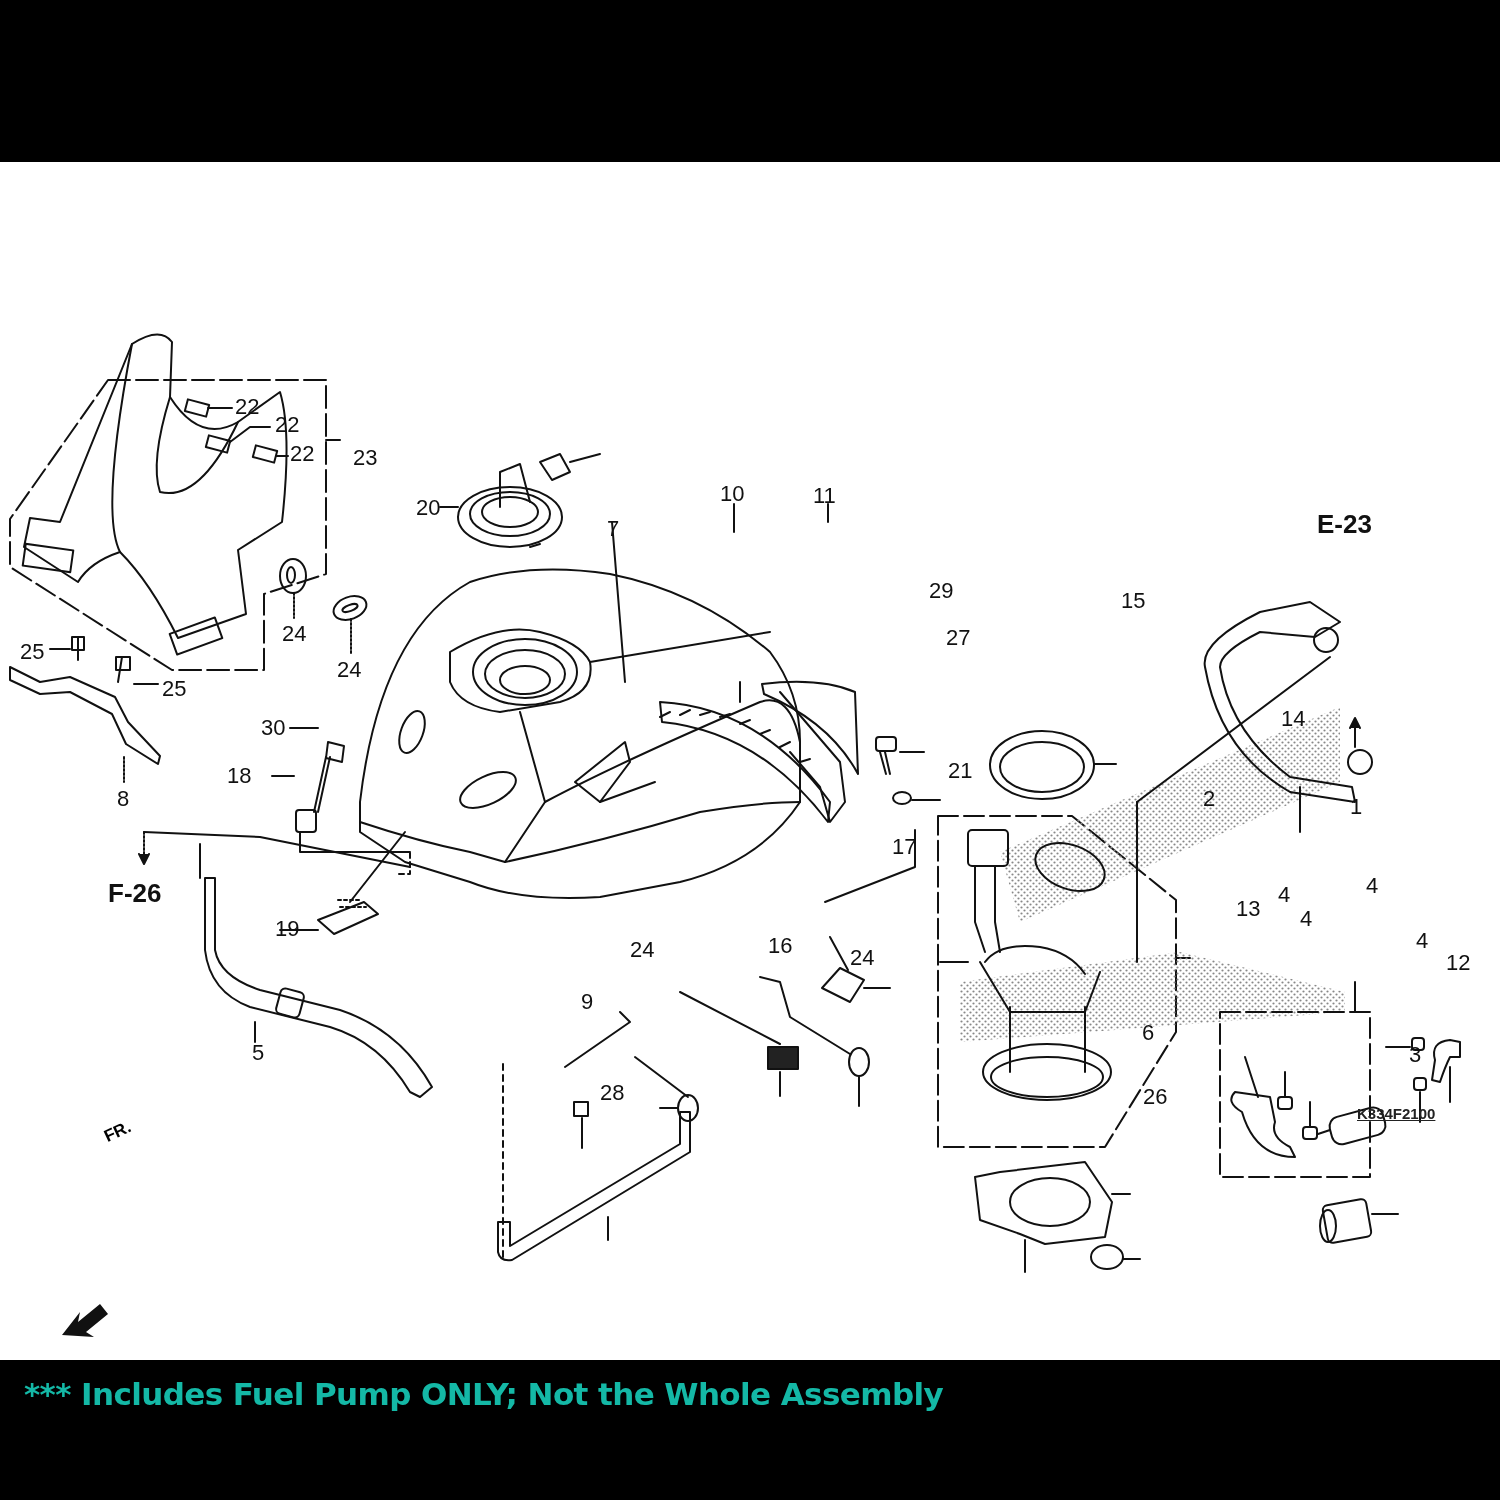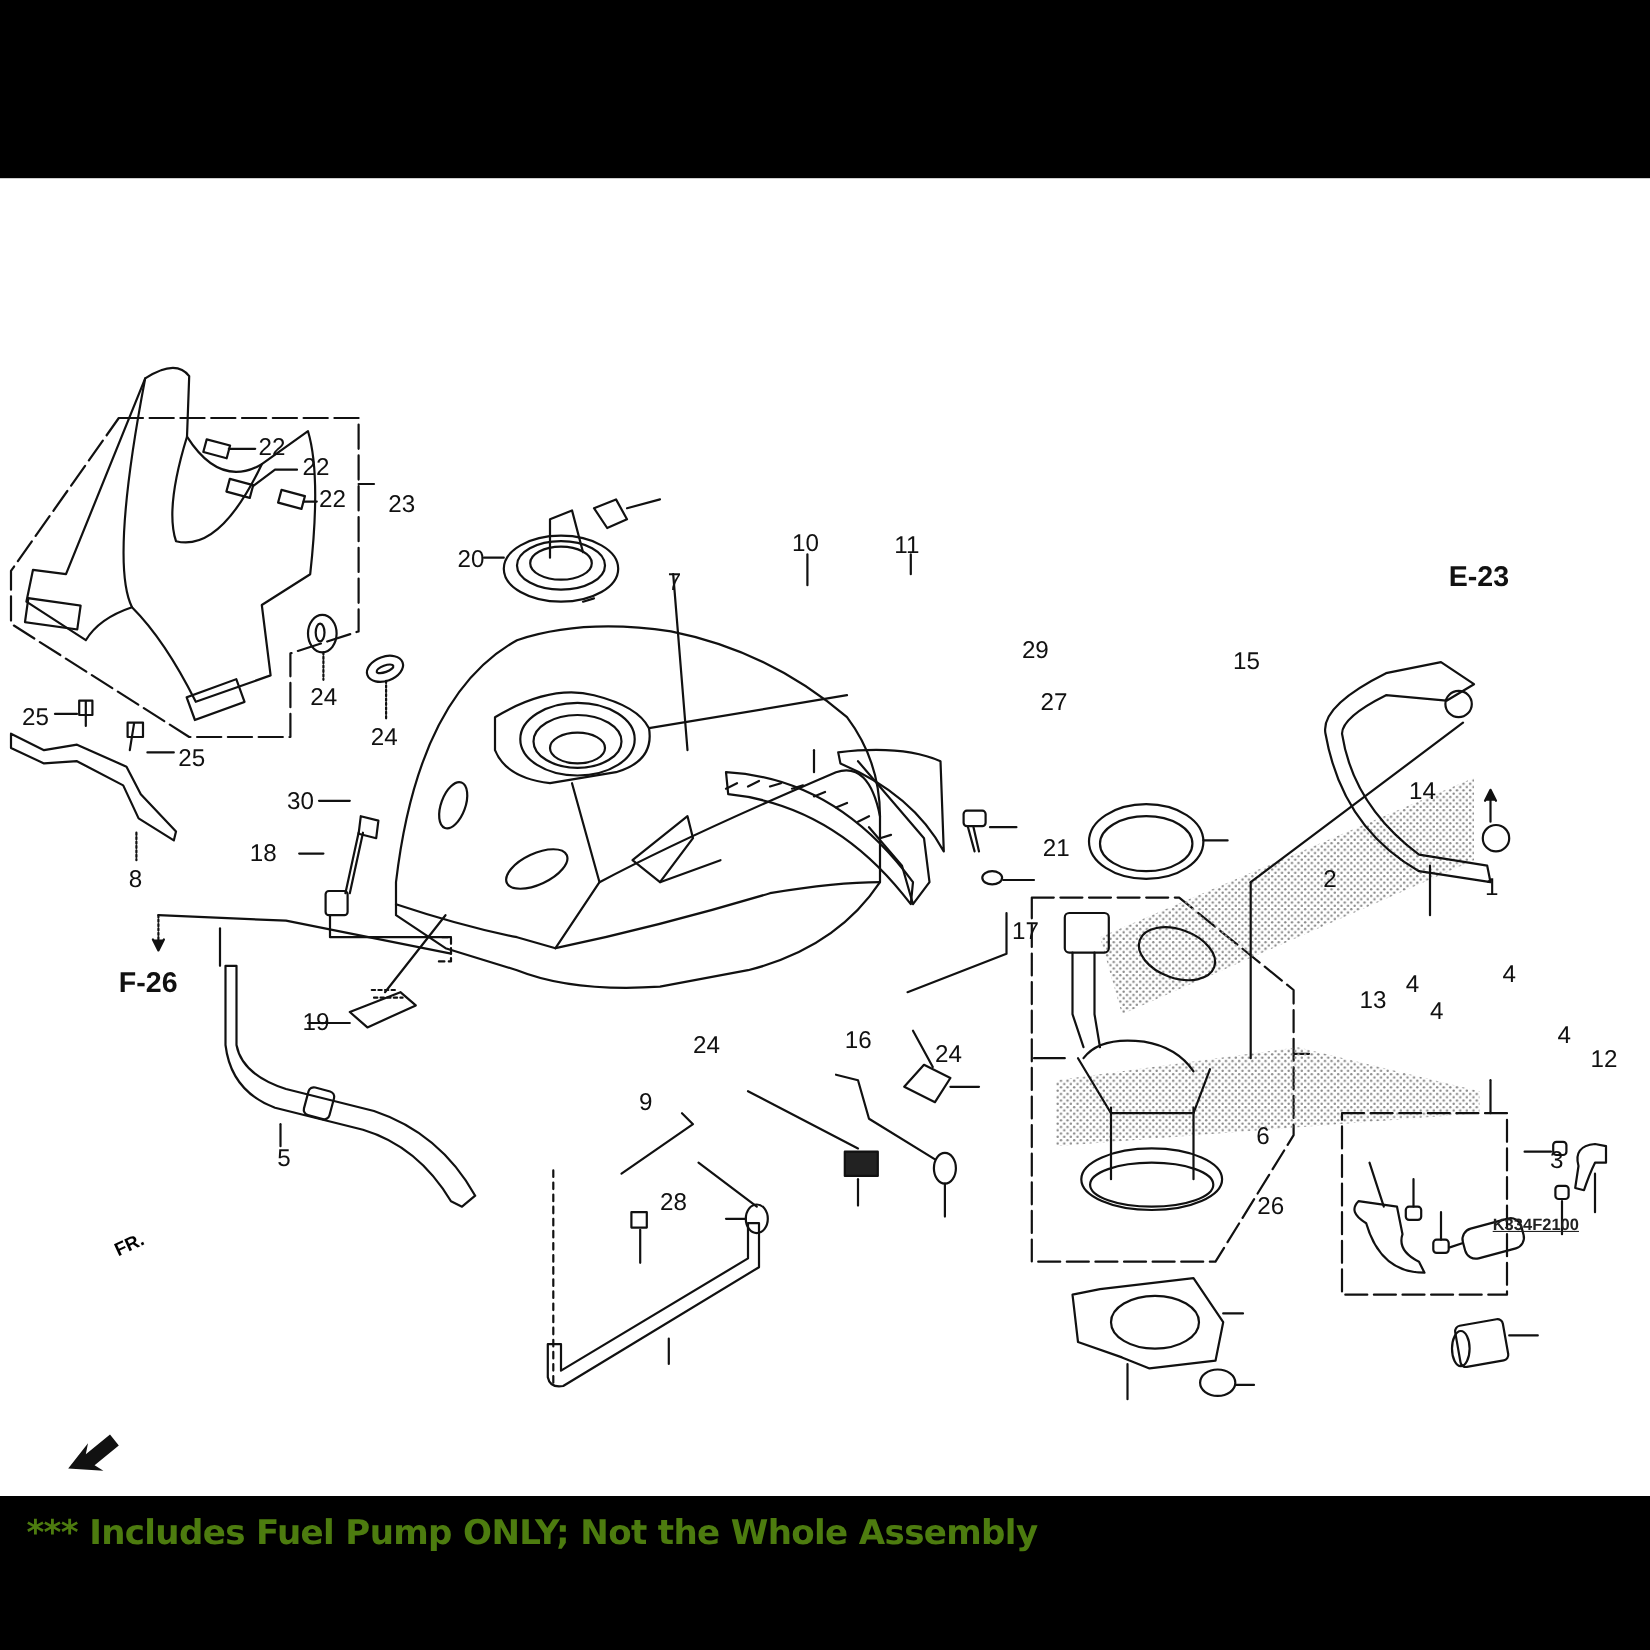--- a/index.html
+++ b/index.html
@@ -1,21 +1,21 @@
 <!DOCTYPE html>
 <html><head>
 <meta charset="utf-8">
 <style>
   html,body{margin:0;padding:0;}
   body{width:1500px;height:1500px;background:#000;position:relative;overflow:hidden;font-family:"Liberation Sans",sans-serif;}
   .top-bar{position:absolute;left:0;top:0;width:1500px;height:162px;background:#000;}
   .canvas{position:absolute;left:0;top:162px;width:1500px;height:1198px;background:#fff;}
   .canvas svg{position:absolute;left:0;top:0;}
   .bottom-bar{position:absolute;left:0;top:1360px;width:1500px;height:140px;background:#000;}
-  .note{position:absolute;left:24px;top:16px;color:#4d7c0f;font-family:"DejaVu Sans",sans-serif;font-weight:bold;font-size:31px;letter-spacing:-0.6px;white-space:nowrap;}
+  .note{position:absolute;left:24px;top:16px;color:#14b8a6;font-family:"DejaVu Sans",sans-serif;font-weight:bold;font-size:31px;letter-spacing:-0.6px;white-space:nowrap;}
   .callout{position:absolute;font-family:"Liberation Sans",sans-serif;font-size:22px;color:#111;line-height:1;white-space:nowrap;}
   .ref{position:absolute;font-family:"Liberation Sans",sans-serif;font-weight:bold;font-size:26px;color:#111;line-height:1;white-space:nowrap;}
   .code{position:absolute;font-family:"Liberation Sans",sans-serif;font-weight:bold;font-size:15px;color:#222;line-height:1;}
   .fr{position:absolute;font-family:"Liberation Sans",sans-serif;font-weight:bold;font-size:17px;color:#000;transform:rotate(-25deg);}
 </style>
 </head>
 <body>
 
 <div class="top-bar"></div>
 
@@ -220,21 +220,21 @@
       <span class="callout" style="left: 607px; top: 356px;">7</span>
       <span class="callout" style="left: 117px; top: 626px;">8</span>
       <span class="callout" style="left: 581px; top: 829px;">9</span>
       <span class="callout" style="left: 720px; top: 321px;">10</span>
       <span class="callout" style="left: 813px; top: 323px; text-align: center;">11</span>
       <span class="callout" style="left: 1446px; top: 790px;">12</span>
       <span class="callout" style="left: 1236px; top: 736px;">13</span>
       <span class="callout" style="left: 1281px; top: 510px; margin-top: 36px;">14</span>
       <span class="callout" style="left: 1121px; top: 428px;">15</span>
       <span class="callout" style="left: 768px; top: 773px;">16</span>
-      <span class="callout" style="left: 892px; top: 674px; margin-left: 28px;">17</span>
+      <span class="callout" style="left: 892px; top: 674px;">17</span>
       <span class="callout" style="left: 227px; top: 603px;">18</span>
       <span class="callout" style="left: 275px; top: 756px;">19</span>
       <span class="callout" style="left: 416px; top: 335px;">20</span>
       <span class="callout" style="left: 948px; top: 598px; text-align: center;">21</span>
       <span class="callout" style="left: 235px; top: 234px;">22</span>
       <span class="callout" style="left: 275px; top: 252px;">22</span>
       <span class="callout" style="left: 290px; top: 281px;">22</span>
       <span class="callout" style="left: 353px; top: 265px; margin-top: 20px;">23</span>
       <span class="callout" style="left: 282px; top: 461px;">24</span>
       <span class="callout" style="left: 337px; top: 497px;">24</span>

